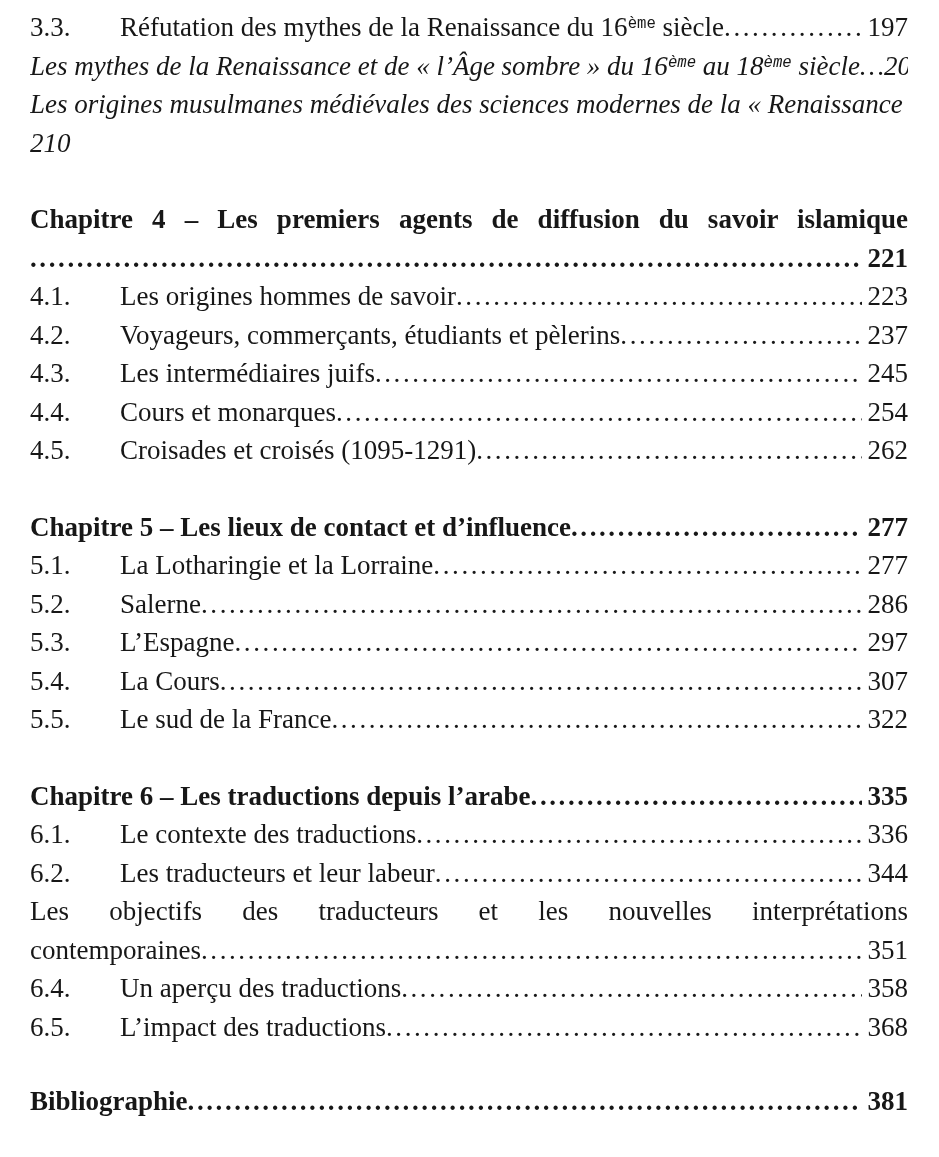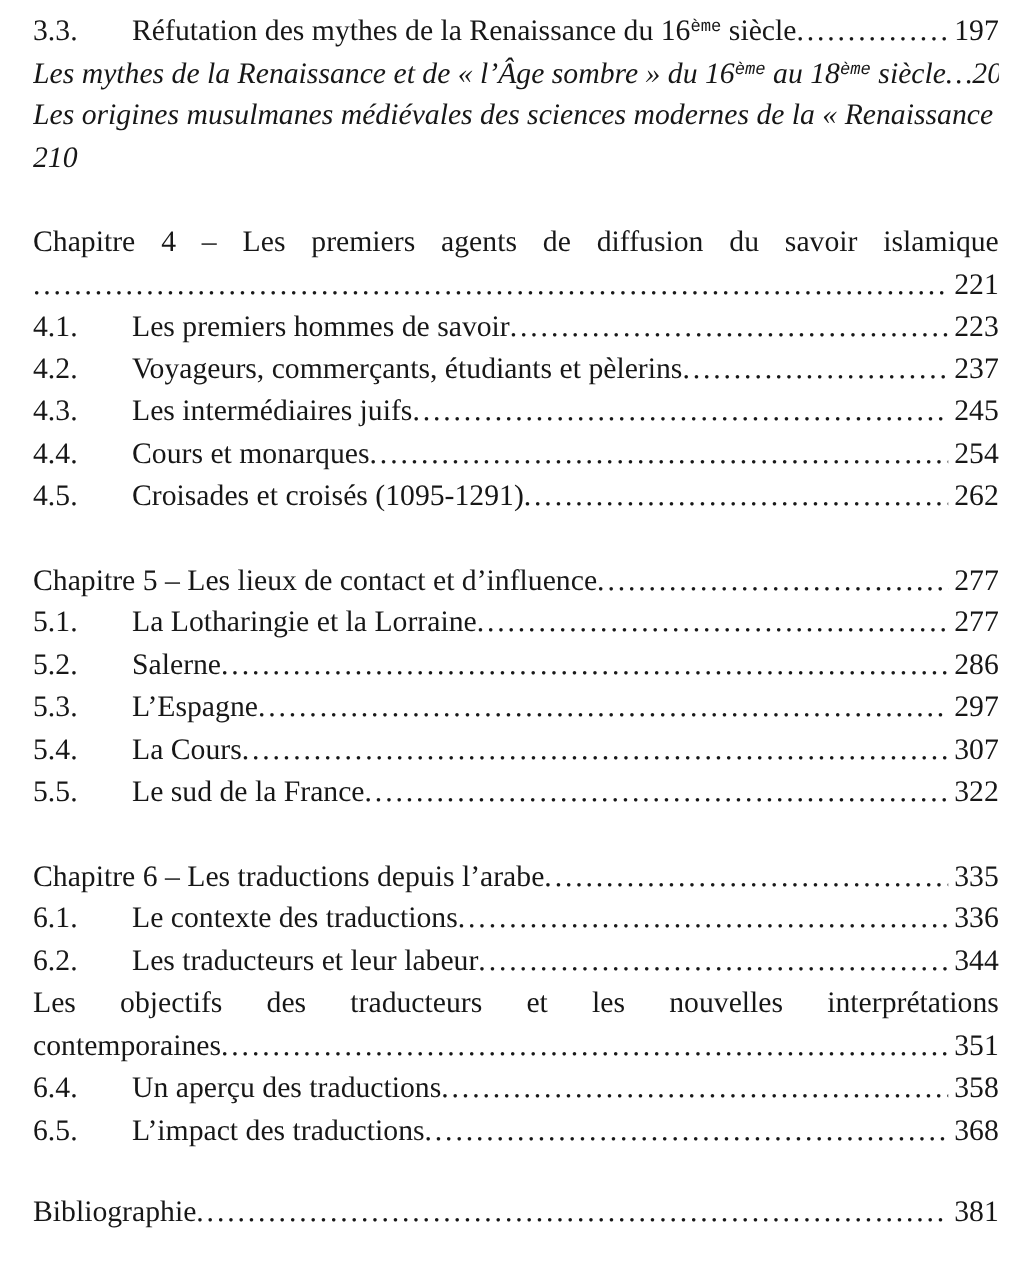--- a/index.html
+++ b/index.html
@@ -14,21 +14,21 @@
   }
   .row { display: flex; }
   .num { flex: 0 0 90px; }
   .lbl { flex: 0 0 auto; white-space: pre; }
   .leader { flex: 1 1 0; min-width: 10px; overflow: hidden; white-space: nowrap; }
   .leader::after {
     content: "..........................................................................................................................................................";
     letter-spacing: 2.6px;
   }
   .pg { flex: 0 0 auto; padding-left: 6px; }
-  .bold { font-weight: 400; }
+  .bold { font-weight: 700; }
   .it { font-style: italic; }
   .jl { text-align: justify; text-align-last: justify; white-space: nowrap; overflow: hidden; }
   .entry-wrap { flex: 1 1 0; min-width: 0; }
   .chapter { margin-top: 38px; }
   .biblio { margin-top: 36px; }
   sup {
     font-size: 0.58em;
     line-height: 0;
     vertical-align: baseline;
     position: relative;
@@ -55,21 +55,21 @@
   </div>
 
   <div class="chapter">
     <div class="bold jl">Chapitre 4 – Les premiers agents de diffusion du savoir islamique</div>
     <div class="row bold">
       <span class="leader"></span>
       <span class="pg">221</span>
     </div>
     <div class="row">
       <span class="num">4.1.</span>
-      <span class="lbl">Les premiers hommes de savoir</span>
+      <span class="lbl">Les origines hommes de savoir</span>
       <span class="leader"></span>
       <span class="pg">223</span>
     </div>
     <div class="row">
       <span class="num">4.2.</span>
       <span class="lbl">Voyageurs, commerçants, étudiants et pèlerins</span>
       <span class="leader"></span>
       <span class="pg">237</span>
     </div>
     <div class="row">

